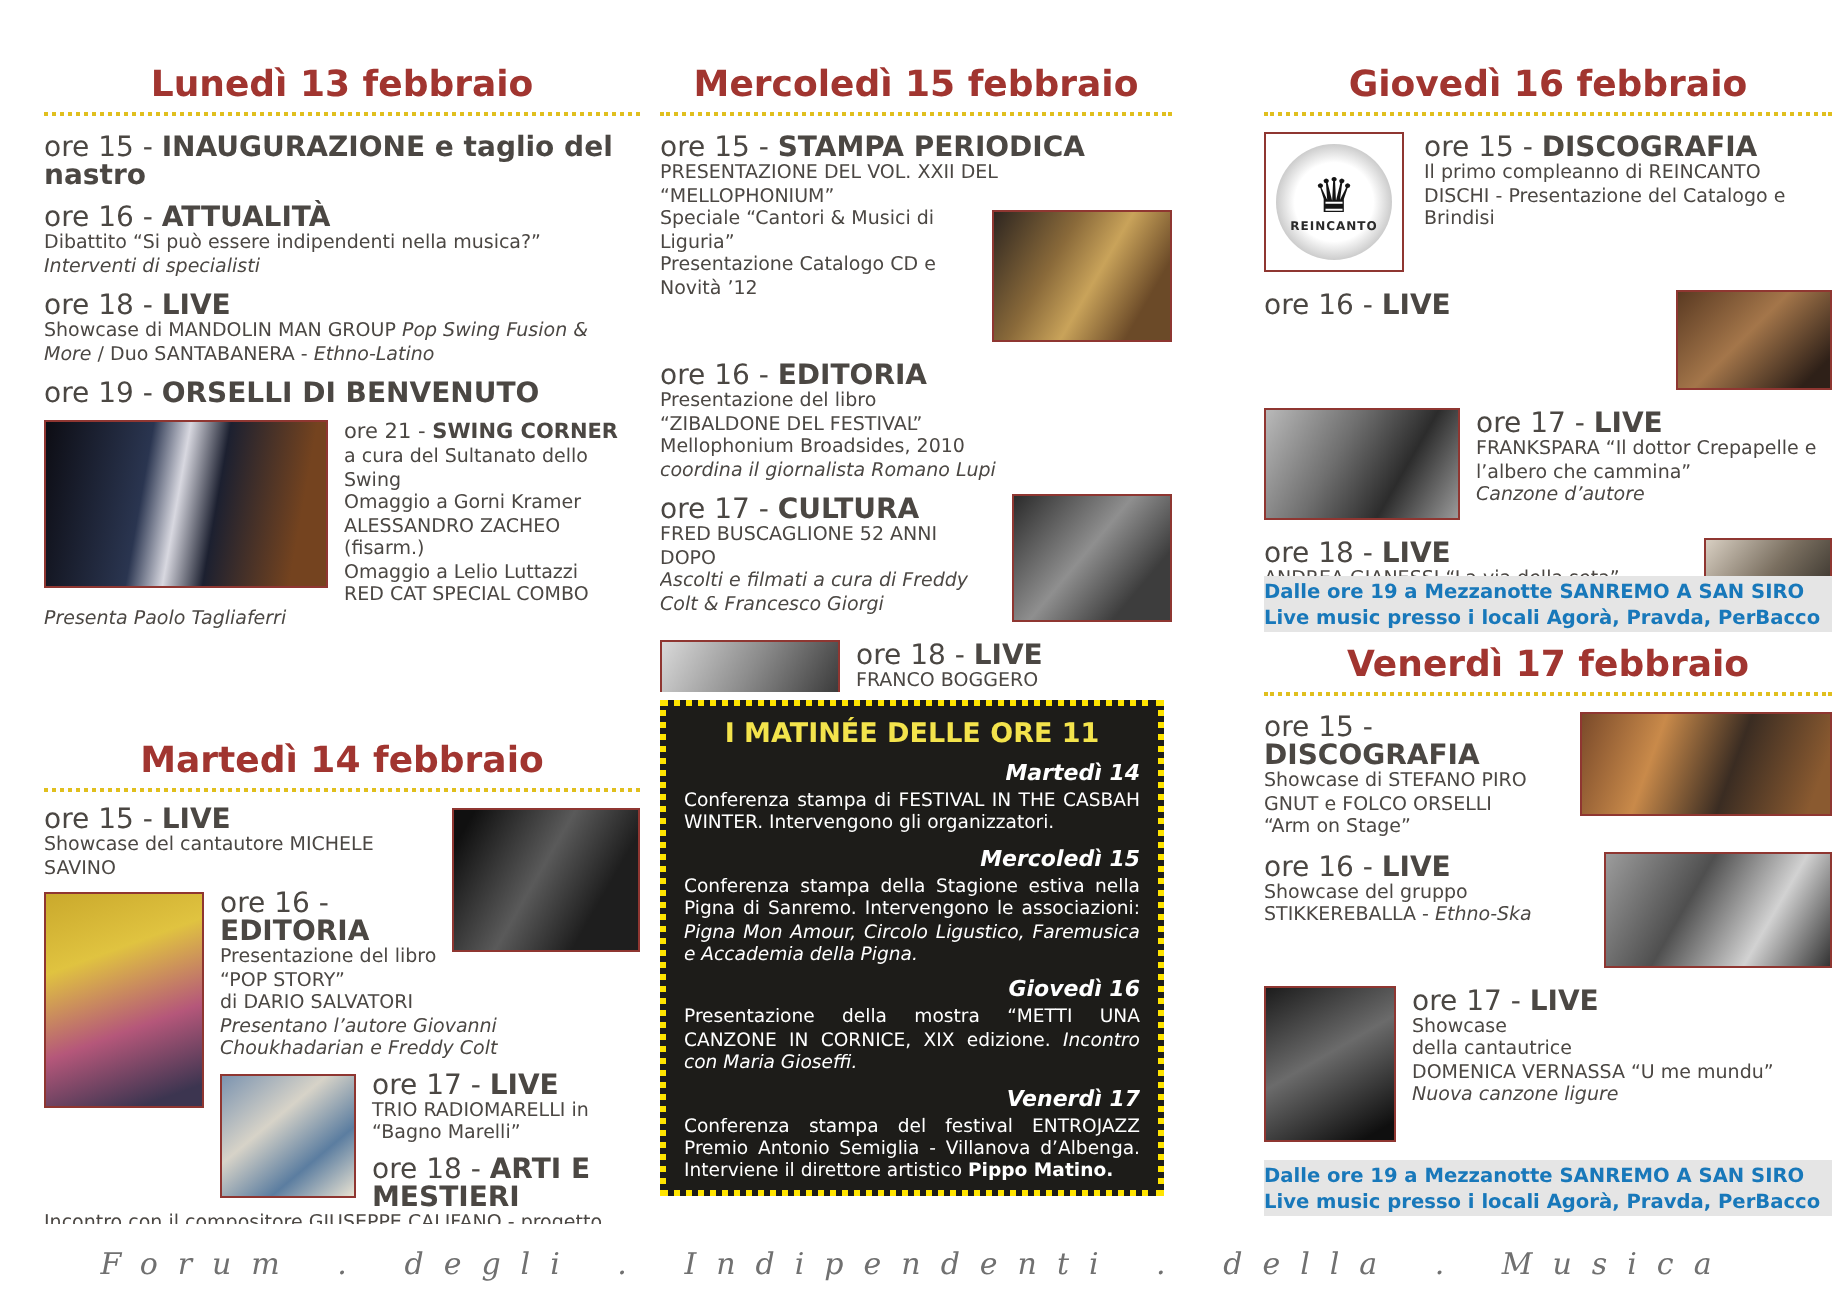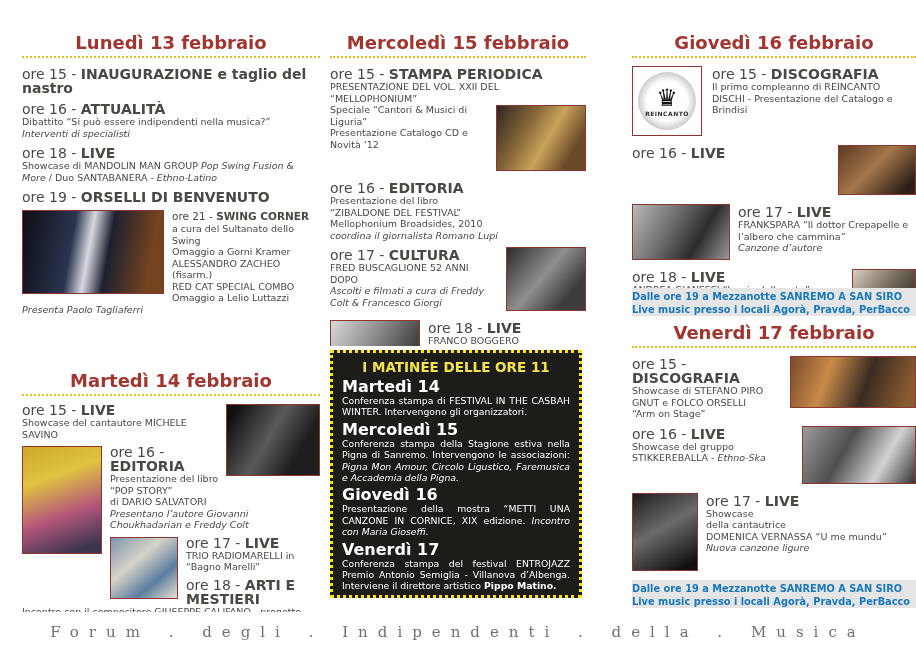--- a/index.html
+++ b/index.html
@@ -17,24 +17,24 @@
   .it{font-style:italic;}
   .b{font-weight:bold;}
   .ph{border:1px solid #8f3631;}
   .ph.r{float:right;margin:1px 0 3px 7px;}
   .ph.l{float:left;margin:1px 8px 3px 0;}
   .note{position:absolute;left:0;right:0;bottom:0;background:#e5e5e5;color:#1878ba;font-weight:bold;
         font-size:9.8px;line-height:12.5px;padding-top:3px;z-index:3;}
   .matinee{position:absolute;left:330px;top:350px;width:252px;height:248px;box-sizing:border-box;
            background:#1d1c19;border:3px dotted #ffe400;color:#fff;padding:6px 9px;overflow:hidden;}
   .mt{color:#f3e34c;text-align:center;font-weight:bold;font-size:13.5px;line-height:16px;margin-bottom:2px;}
-  .md{color:#fff;text-align:left;font-weight:bold;font-size:16px;line-height:15px;margin:4px 0 1px;}
+  .md{color:#fff;text-align:right;font-weight:bold;font-size:11px;line-height:15px;margin:4px 0 1px;font-style:italic;}
   .mp{font-size:9.3px;line-height:11.4px;text-align:justify;}
   .footer{position:absolute;left:0;right:0;bottom:8px;text-align:center;
-          font-family:"DejaVu Serif","Liberation Serif",serif;color:#707070;
+          font-family:"DejaVu Serif","Liberation Serif",serif;font-style:italic;color:#707070;
           font-size:15px;letter-spacing:10px;word-spacing:4px;white-space:nowrap;}
   .logo{float:left;width:68px;height:68px;border:1px solid #8f3631;background:#fff;margin:1px 10px 3px 0;
         display:flex;align-items:center;justify-content:center;}
   .logo-c{width:58px;height:58px;border-radius:50%;display:flex;flex-direction:column;align-items:center;
           justify-content:center;background:radial-gradient(circle,#ffffff 48%,#c9c9c9 72%,#f2f2f2 100%);}
   .crown{font-size:24px;line-height:24px;color:#141414;}
   .logo-t{font-size:6px;font-weight:bold;color:#2a2a2a;letter-spacing:.5px;}
   
   .p-violin{background:linear-gradient(135deg,#2a1510 0%,#6b3a22 38%,#caa06a 54%,#3a241c 78%);}
   .p-swing{background:linear-gradient(100deg,#0d0d14 0%,#2a3550 35%,#d8d8e0 47%,#1c2030 60%,#74431f 88%);}
@@ -73,22 +73,22 @@
     </div>
     <div class="ev">
       <div class="tl"><span class="pre">ore 19 - </span><span class="cat">ORSELLI DI BENVENUTO</span></div>
     </div>
     <div class="ev">
       <div class="ph l p-swing" style="width:140px;height:82px"></div>
       <div class="tl" style="font-size:10.5px;margin-top:0"><span class="pre">ore 21 - </span><span class="cat">SWING CORNER</span></div>
       <div class="ln">a cura del Sultanato dello Swing</div>
       <div class="ln">Omaggio a Gorni Kramer</div>
       <div class="ln">ALESSANDRO ZACHEO (fisarm.)</div>
+      <div class="ln">Omaggio a Lelio Luttazzi</div>
       <div class="ln">RED CAT SPECIAL COMBO</div>
-      <div class="ln">Omaggio a Lelio Luttazzi</div>
       <div class="ln it">Presenta Paolo Tagliaferri</div>
     </div>
   </div>
 
   <div class="sec" style="left:22px;top:370px;width:298px;height:242px">
     <div class="day-hdr">Martedì 14 febbraio</div>
     <div class="ph r p-savino" style="width:92px;height:70px"></div>
     <div class="flow">
       <div class="tl"><span class="pre">ore 15 - </span><span class="cat">LIVE</span></div>
       <div class="ln">Showcase del cantautore MICHELE SAVINO</div>

